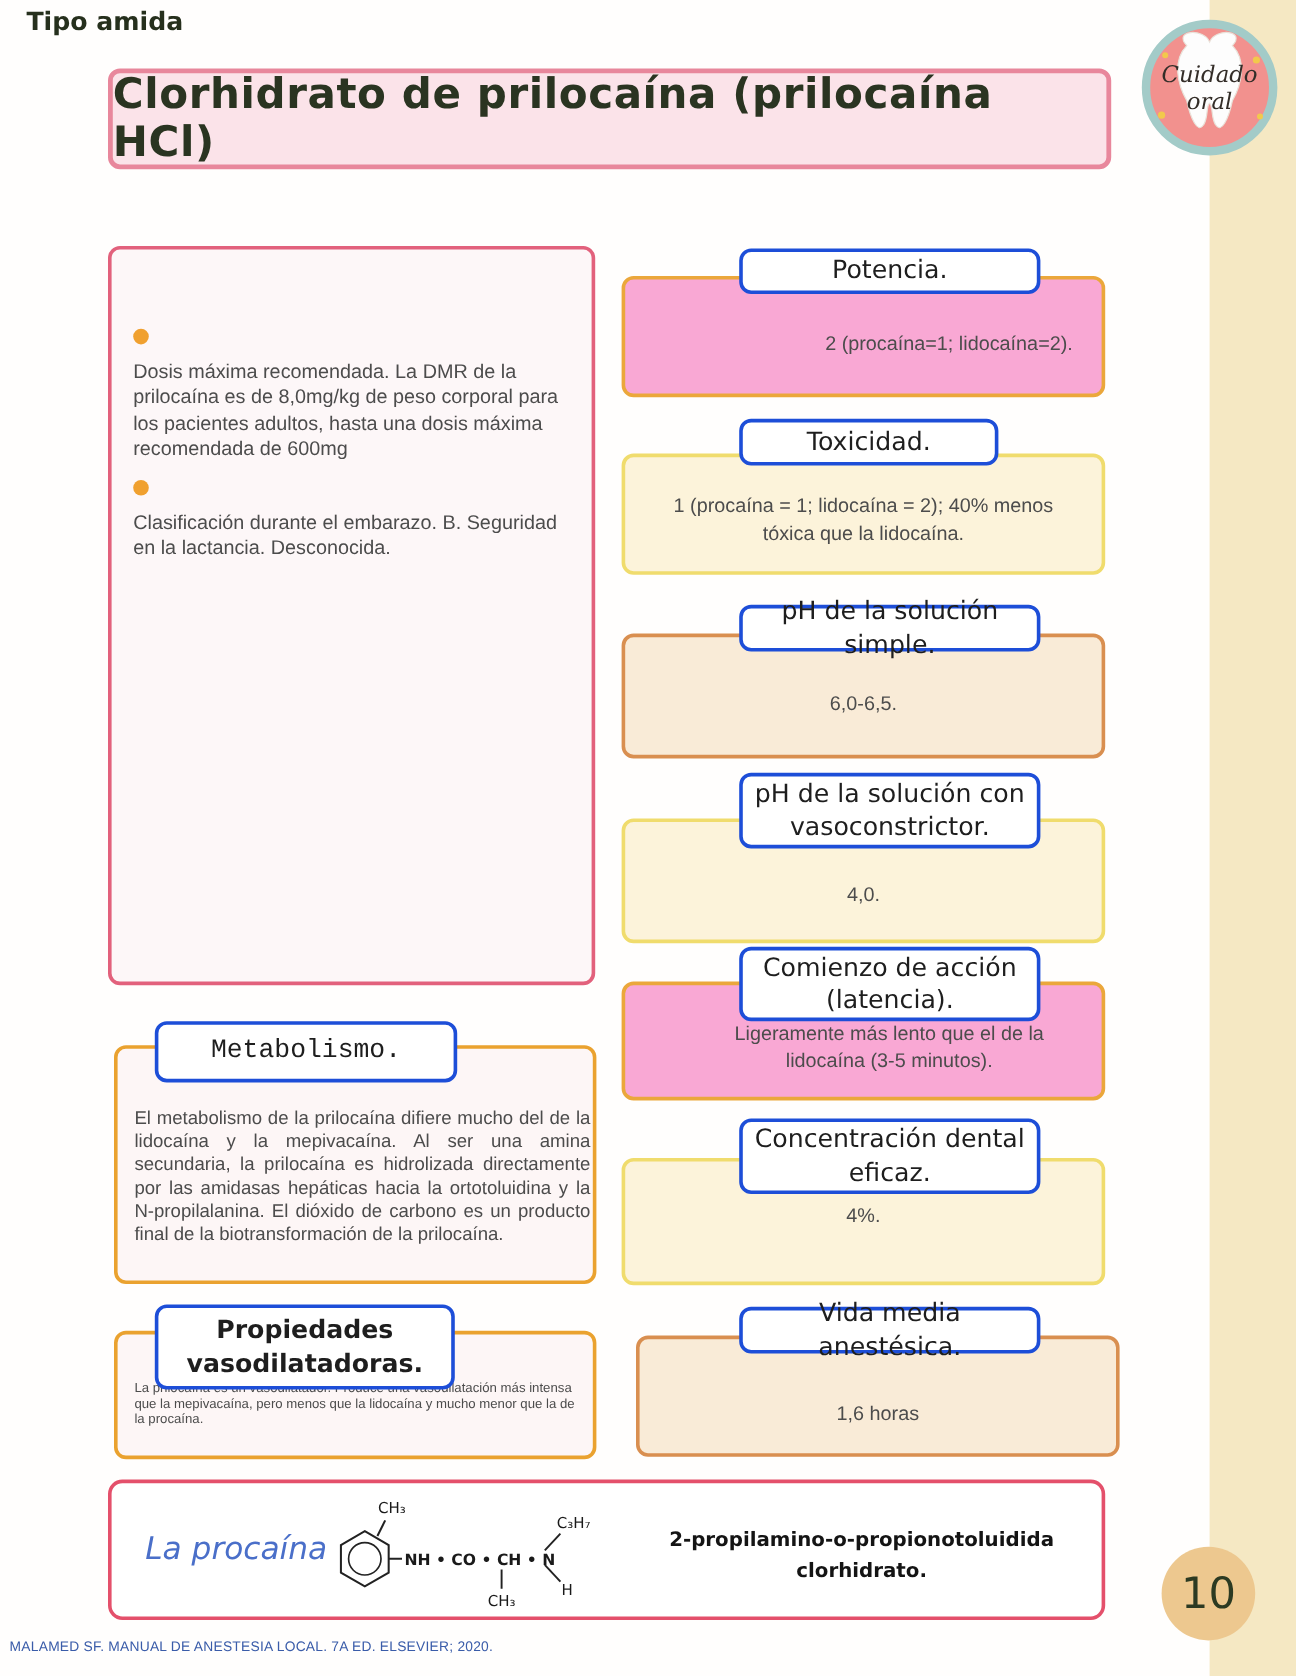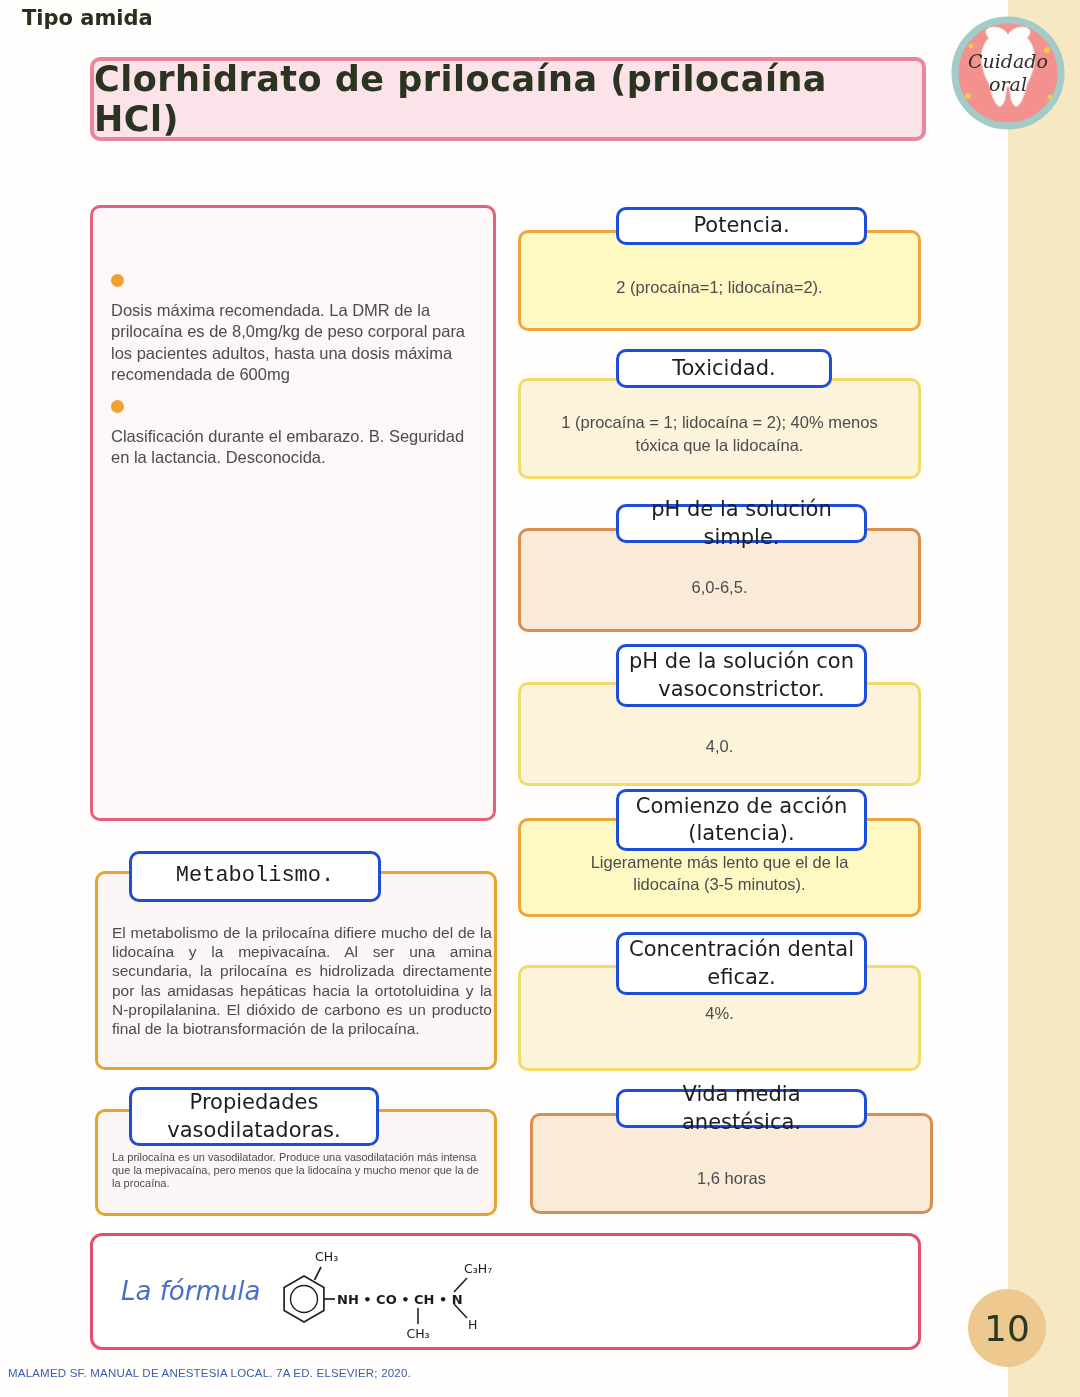--- a/index.html
+++ b/index.html
@@ -46,21 +46,21 @@
     font-family:"DejaVu Sans", sans-serif; font-size:21px; color:#1e1e1e;
     line-height:1.3; z-index:2; padding:2px 6px;margin-left:22px;
   }
   
   .stat-body {
     position:absolute; left:518px; width:403px; border-radius:10px;
     display:flex; align-items:center; justify-content:center; text-align:center;
     font-size:16.5px; color:#4c4c4c; line-height:1.35; z-index:1;
     padding-left:24px; padding-right:24px;
   }
-  .v-orange { border:3px solid #eba73b; background:#fef9c3; }
+  .v-orange { border:3px solid #eba73b; background:#f9a8d4;justify-content:flex-end; }
   .v-yellow { border:3px solid #f0dc6d; background:#fcf3da; }
   .v-peach  { border:3px solid #d98f50; background:#f9ebd7; }
   .mw300 { max-width:306px; }
 
   
   .left-body {
     position:absolute; left:95px; width:402px;
     border:3px solid #eaa22f; border-radius:10px; background:#fdf6f6;
     font-size:15.5px; color:#4c4c4c; line-height:1.24; z-index:1;
   }
@@ -179,44 +179,48 @@
   <span>1,6 horas</span>
 </div>
 
 <div class="sec-header" style="left:107px; top:851px; width:252px; height:51px; font-size:22px;font-family:Liberation Mono, monospace;">
   <span>Metabolismo.</span>
 </div>
 <div class="left-body justify" style="top:871px; height:199px; padding:49px 2px 8px 14px;">
   <span>El metabolismo de la prilocaína difiere mucho del de la lidocaína y la mepivacaína. Al ser una amina secundaria, la prilocaína es hidrolizada directamente por las amidasas hepáticas hacia la ortotoluidina y la N-propilalanina. El dióxido de carbono es un producto final de la biotransformación de la prilocaína.</span>
 </div>
 
-<div class="sec-header" style="left:107px; top:1087px; width:250px; height:59px;">
+<div class="sec-header" style="left:107px; top:1087px; width:250px; height:71px;font-weight:bold;">
   <span>Propiedades vasodilatadoras.</span>
 </div>
 <div class="left-body" style="top:1109px; height:107px; padding:39px 10px 6px 14px; font-size:11px; line-height:1.2;">
   <span>La prilocaína es un vasodilatador. Produce una vasodilatación más intensa que la mepivacaína, pero menos que la lidocaína y mucho menor que la de la procaína.</span>
 </div>
 
 <div class="formula-box">
-  <span class="formula-label">La fórmula</span>
+  <span class="formula-label">La procaína</span>
 
   <svg class="structure" viewBox="0 0 240 100">
     <polygon points="36,32 55.9,43.5 55.9,66.5 36,78 16.1,66.5 16.1,43.5" fill="none" stroke="#222222" stroke-width="1.7"></polygon>
     <circle cx="36" cy="55" r="13.5" fill="none" stroke="#222222" stroke-width="1.4"></circle>
     <line x1="46.5" y1="36" x2="53" y2="23" stroke="#222222" stroke-width="1.7"></line>
     <text x="47" y="17" font-size="12.5">CH₃</text>
     <line x1="55.9" y1="55" x2="67" y2="55" stroke="#222222" stroke-width="1.7"></line>
     <text x="69" y="60" font-size="13" font-weight="bold">NH • CO • CH • N</text>
     <line x1="150" y1="64" x2="150" y2="80" stroke="#222222" stroke-width="1.6"></line>
     <text x="150" y="94" font-size="12.5" text-anchor="middle">CH₃</text>
     <line x1="186" y1="48" x2="199" y2="34" stroke="#222222" stroke-width="1.6"></line>
     <text x="196" y="29" font-size="12.5">C₃H₇</text>
     <line x1="186" y1="60" x2="199" y2="74" stroke="#222222" stroke-width="1.6"></line>
     <text x="200" y="85" font-size="12.5">H</text>
   </svg>
 
+  <div class="formula-name">
+    <div>2-propilamino-o-propionotoluidida</div>
+    <div>clorhidrato.</div>
+  </div>
 </div>
 
 <div class="citation">MALAMED SF. MANUAL DE ANESTESIA LOCAL. 7A ED. ELSEVIER; 2020.</div>
 
 <div class="page-circle">
   <span>10</span>
 </div>
 
 </body></html>

